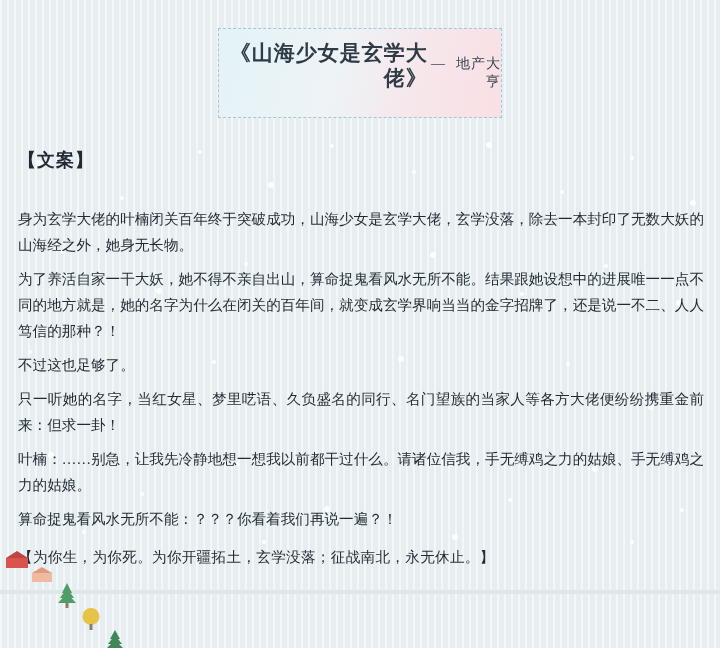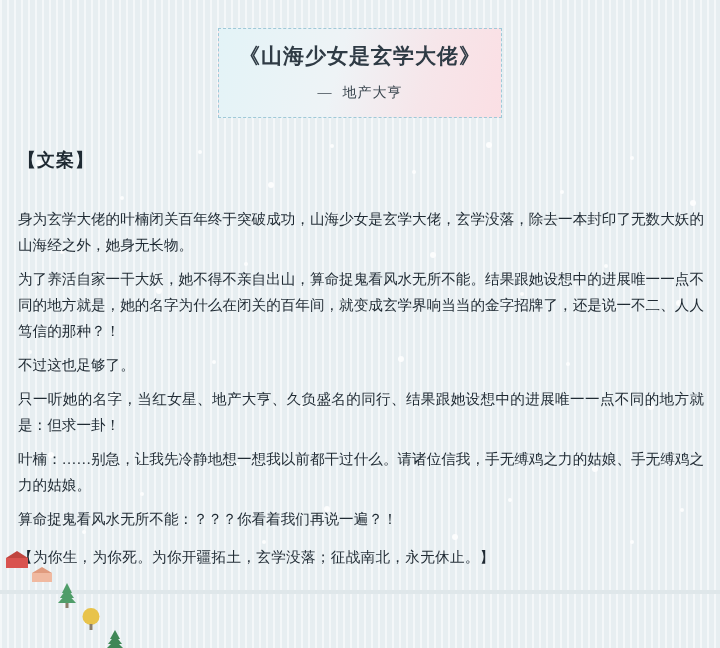--- a/index.html
+++ b/index.html
@@ -50,23 +50,24 @@
   .title-card {
     position: absolute;
     left: 218px;
     top: 28px;
     width: 284px;
     height: 90px;
     background: linear-gradient(105deg, #e3f3f7 0%, #eef3f6 42%, #f6e6ea 72%, #fbdfe4 100%);
     border: 1px dashed #9fc9d8;
     box-sizing: border-box;
     display: flex;
-    flex-direction: column;
+    flex-direction: row;
     align-items: center;
     justify-content: center;
+    text-align: right;
   }
   .title-card .book-title {
     font-family: "Liberation Serif", serif;
     font-size: 21px;
     font-weight: bold;
     color: #2f3b45;
     letter-spacing: 1px;
     line-height: 1.2;
     margin-bottom: 14px;
   }
@@ -236,21 +237,21 @@
     <div class="author-line">
       <span class="author-dash">—</span><span>地产大亨</span>
     </div>
   </div>
 
   <div class="content">
     <div class="section-label">【文案】</div>
     <p class="para">身为玄学大佬的叶楠闭关百年终于突破成功，山海少女是玄学大佬，玄学没落，除去一本封印了无数大妖的山海经之外，她身无长物。</p>
     <p class="para">为了养活自家一干大妖，她不得不亲自出山，算命捉鬼看风水无所不能。结果跟她设想中的进展唯一一点不同的地方就是，她的名字为什么在闭关的百年间，就变成玄学界响当当的金字招牌了，还是说一不二、人人笃信的那种？！</p>
     <p class="para">不过这也足够了。</p>
-    <p class="para">只一听她的名字，当红女星、地产大亨、久负盛名的同行、结果跟她设想中的进展唯一一点不同的地方就是：但求一卦！</p>
+    <p class="para">只一听她的名字，当红女星、梦里呓语、久负盛名的同行、名门望族的当家人等各方大佬便纷纷携重金前来：但求一卦！</p>
     <p class="para">叶楠：……别急，让我先冷静地想一想我以前都干过什么。请诸位信我，手无缚鸡之力的姑娘、手无缚鸡之力的姑娘。</p>
     <p class="para">算命捉鬼看风水无所不能：？？？你看着我们再说一遍？！</p>
   </div>
 
   <div class="footer-line">【为你生，为你死。为你开疆拓土，玄学没落；征战南北，永无休止。】</div>
 
   <div class="village" id="village-layer">
     <div class="ground"></div>
   <div class="v-item house" style="left: 6px; width: 22px; height: 16px;">
         <div class="body" style="height: 10px; background: rgb(217, 83, 79);"></div>

